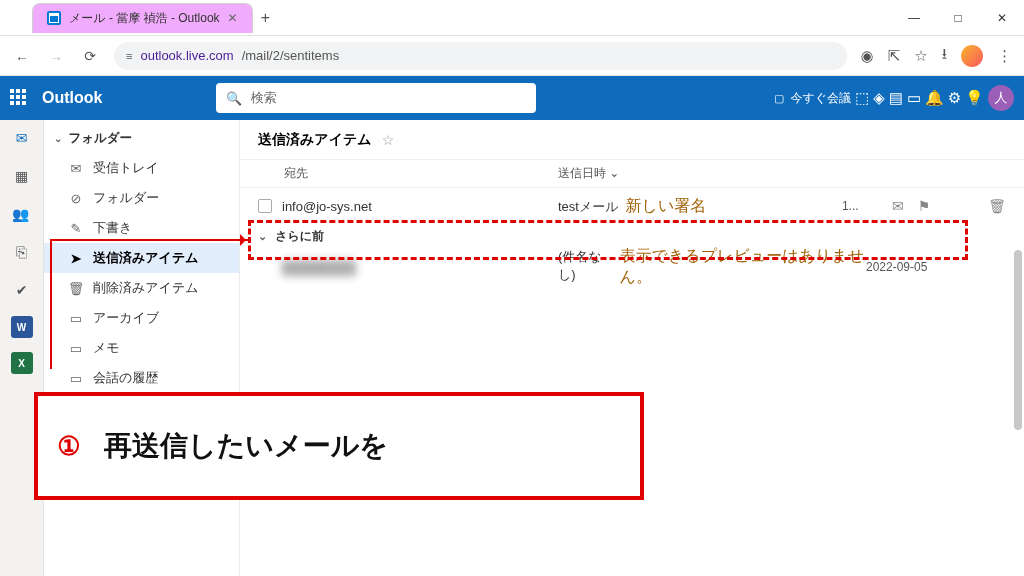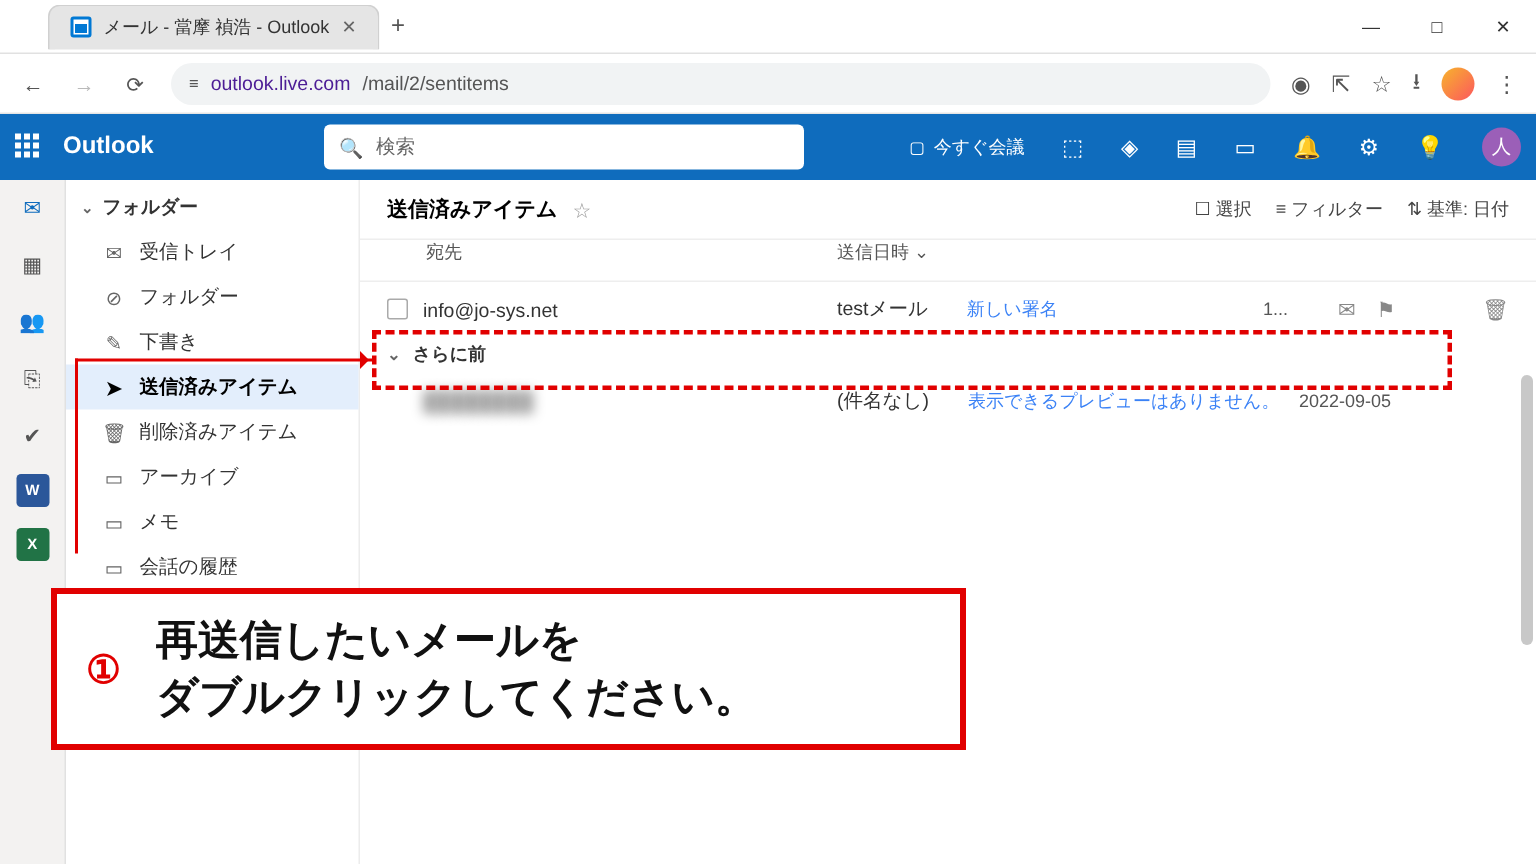--- a/index.html
+++ b/index.html
@@ -1,19 +1,19 @@
 <!DOCTYPE html>
 <html><head>
 <meta charset="utf-8">
 <style>
   * { box-sizing: border-box; margin: 0; padding: 0; }
   html, body { width: 1024px; height: 576px; font-family: "Segoe UI", Meiryo, sans-serif; background:#fff; overflow:hidden; }
   
   .titlebar { height: 36px; display:flex; align-items:center; background:#fff; border-bottom:1px solid #e1e1e1; }
-  .tab { display:flex; align-items:center; gap:8px; height:30px; margin-left:32px; padding:0 14px; border:1px solid #d0d0d0; border-bottom:none; border-radius:8px 8px 0 0; background:#e5e5e5; font-size:12px; color:#333; }
+  .tab { display:flex; align-items:center; gap:8px; height:30px; margin-left:32px; padding:0 14px; border:1px solid #d0d0d0; border-bottom:none; border-radius:8px 8px 0 0; background:#f0abfc; font-size:12px; color:#333; }
   .tab .favicon { width:14px; height:14px; background:#0078d4; border-radius:2px; display:flex; align-items:center; justify-content:center;}
   .tab .favicon::after{content:"";width:8px;height:6px;border:1px solid #fff;border-top-width:3px;}
   .tab .close { font-size:12px; color:#666; }
   .newtab { margin-left:8px; color:#555; font-size:16px; }
   .wincontrols { margin-left:auto; display:flex; }
   .wincontrols div { width:44px; height:36px; display:flex; align-items:center; justify-content:center; color:#333; font-size:12px;}
   
   .addrbar { height:40px; display:flex; align-items:center; gap:14px; padding:0 12px; background:#fff; border-bottom:1px solid #e5e5e5;}
   .navbtn { color:#555; font-size:14px; width:20px; text-align:center;}
   .url { flex:1; display:flex; align-items:center; gap:8px; height:28px; background:#f1f3f4; border-radius:14px; padding:0 12px; font-size:13px; color:#555;}
@@ -21,21 +21,21 @@
   .addricons{display:flex; gap:14px; align-items:center; color:#555; font-size:15px;}
   .avatar-sm{width:22px;height:22px;border-radius:50%;background:linear-gradient(135deg,#f7b42c,#fc575e);}
   
   .owa-header{height:44px;background:#0f6cbd;display:flex;align-items:center;color:#fff;padding:0 10px;gap:14px;}
   .waffle{width:18px;height:18px;display:grid;grid-template-columns:repeat(3,4px);grid-template-rows:repeat(3,4px);gap:2px;}
   .waffle span{background:#fff;}
   .brand{font-weight:600;font-size:16px;}
   .searchwrap{flex:0 0 320px;margin-left:100px;}
   .searchbox{height:30px;background:#fff;border-radius:4px;display:flex;align-items:center;padding:0 10px;color:#666;font-size:13px;gap:8px;}
   .hdr-spacer{flex:1;}
-  .hdr-icons{display:flex;align-items:center;gap:25px;font-size:15px;}
+  .hdr-icons{display:flex;align-items:center;gap:4px;font-size:15px;}
   .meetnow{font-size:12px;display:flex;align-items:center;gap:6px;}
   .meetnow::before{content:"▢";font-size:11px;}
   .hdr-user{width:26px;height:26px;border-radius:50%;background:#9b5fb8;display:flex;align-items:center;justify-content:center;font-size:13px;}
   
   .app-body{display:flex;height:calc(576px - 36px - 40px - 44px);position:relative;background:#faf9f8;}
   .rail{width:44px;background:#f3f2f1;border-right:1px solid #e1e1e1;display:flex;flex-direction:column;align-items:center;padding-top:6px;gap:14px;}
   .rail .ritem{width:24px;height:24px;border-radius:4px;display:flex;align-items:center;justify-content:center;font-size:14px;color:#555;}
   .rail .ritem.mail{color:#0f6cbd;}
   .rail .ms{width:22px;height:22px;border-radius:3px;font-size:10px;font-weight:bold;color:#fff;display:flex;align-items:center;justify-content:center;}
   .sidebar{width:196px;background:#fff;border-right:1px solid #ececec;padding-top:4px;font-size:13px;color:#333;}
@@ -45,31 +45,31 @@
   .fitem .ico{width:16px;text-align:center;color:#666;font-size:13px;}
   .fitem.selected{background:#e3eefc;color:#000;font-weight:600;}
   .fitem.selected .ico{color:#000;}
   
   .main{flex:1;background:#fff;position:relative;}
   .listhdr{display:flex;align-items:center;height:40px;padding:0 18px;border-bottom:1px solid #eee;gap:10px;}
   .listhdr .title{font-weight:600;font-size:14px;}
   .listhdr .star{color:#999;font-size:14px;}
   .listhdr .tools{margin-left:auto;display:flex;gap:16px;font-size:12px;color:#444;align-items:center;}
   .tools span::before{margin-right:5px;}
-  .cols{display:flex;align-items:flex-start;height:28px;padding:0 18px;font-size:12px;color:#555;border-bottom:1px solid #eee;}
+  .cols{display:flex;align-items:center;height:28px;padding:0 18px;font-size:12px;color:#555;border-bottom:1px solid #eee;}
   .col-to{flex:0 0 300px;padding-left:26px;}
   .col-subj{flex:1;}
   .col-date{flex:0 0 140px;}
   .grp{display:flex;align-items:center;gap:6px;padding:4px 18px;font-size:12px;color:#333;font-weight:600;}
   .grp::before{content:"⌄";font-size:11px;color:#666;margin-right:2px;}
   .row{display:flex;align-items:center;height:36px;padding:0 18px;font-size:13px;color:#333;}
   .row .ck{width:14px;height:14px;border:1px solid #aaa;border-radius:2px;margin-right:10px;flex-shrink:0;}
   .row .to{flex:0 0 276px;}
-  .row .subj{flex:1;display:flex;gap:26px;align-items:baseline;}
-  .row .subj .prev{color:#3b82f6;font-size:12px;}
+  .row .subj{flex:1;display:flex;gap:7px;align-items:baseline;}
+  .row .subj .prev{color:#a16207;font-size:16px;}
   .row .date{flex:0 0 50px;font-size:12px;color:#555;}
   .row .acts{display:flex;gap:14px;color:#888;font-size:14px;}
   .row.r1{position:relative;}
   .highlight{position:absolute;border:3px dashed #e10000;left:248px;top:100px;width:720px;height:40px;pointer-events:none;}
   .arrow-line{position:absolute;left:50px;top:119px;width:200px;height:2px;background:#e10000;}
   .arrow-line::after{content:"";position:absolute;right:-2px;top:-5px;border:6px solid transparent;border-left-color:#e10000;}
   .arrow-line::before{content:"";position:absolute;left:0;top:0;width:2px;height:130px;background:#e10000;}
   .row.r2 .to{color:transparent;text-shadow:0 0 8px rgba(0,0,0,0.35);}
   
   .callout{position:absolute;left:34px;top:392px;width:610px;height:108px;border:4px solid #e10000;background:#fff;display:flex;align-items:center;padding:6px 16px 6px 10px;}
@@ -198,25 +198,20 @@
     <div class="fitem">
         <span class="ico">▭</span>
         <span>会話の履歴</span>
       </div>
   </div>
 
   <div class="main">
     <div class="listhdr">
       <span class="title">送信済みアイテム</span>
       <span class="star">☆</span>
-      <div class="tools">
-        <span>☐ <span>選択</span></span>
-        <span>≡ <span>フィルター</span></span>
-        <span>⇅ <span>基準: 日付</span></span>
-      </div>
     </div>
     <div class="cols">
       <div class="col-to">宛先</div>
       <div class="col-date"><span>送信日時</span> ⌄</div>
     </div>
     <div class="row r1">
       <span class="ck"></span>
       <span class="to">info@jo-sys.net</span>
       <span class="subj">
           <span>testメール</span>
@@ -246,15 +241,14 @@
 
   <div class="highlight"></div>
   <div class="arrow-line"></div>
   <div class="winscroll"></div>
 </div>
 
 <div class="callout">
   <div class="num">①</div>
   <div class="txt">
     <span>再送信したいメールを</span><br>
-    <span>ダブルクリックしてください。</span>
   </div>
 </div>
 
 </body></html>

